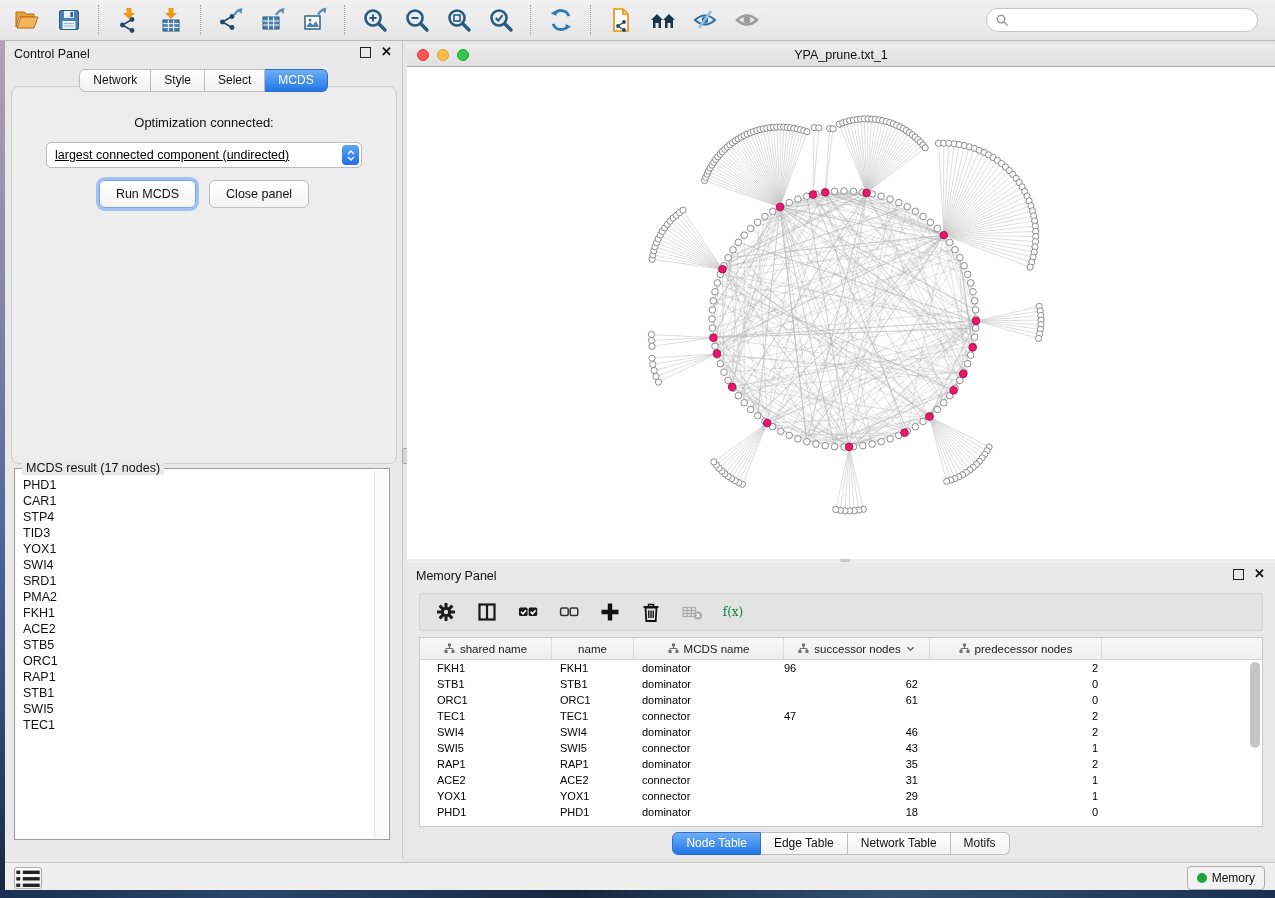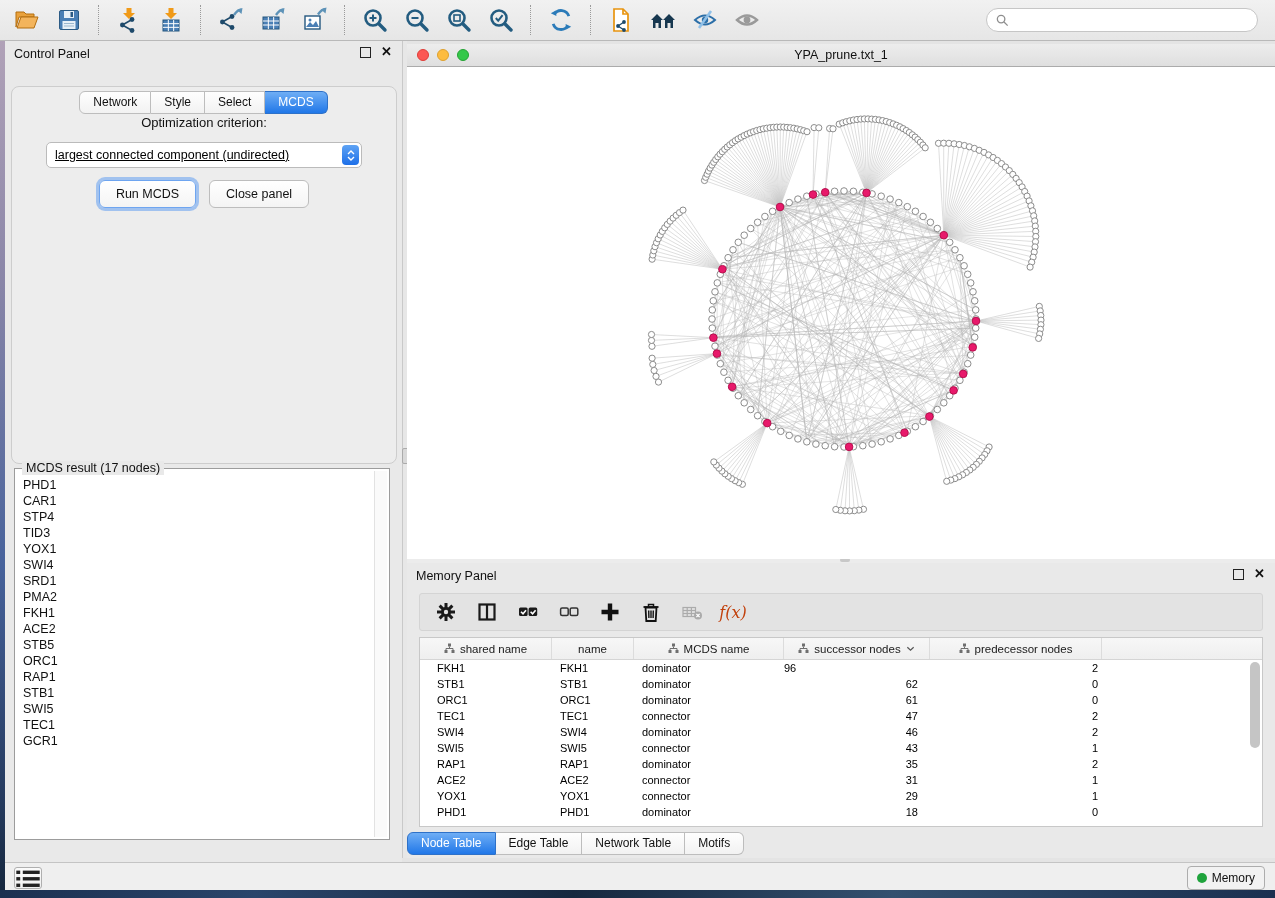--- a/index.html
+++ b/index.html
@@ -23,21 +23,21 @@
     background:linear-gradient(#B1A2B8,#8A86A8 28%,#47629B 62%,#24395C 90%,#16283F);}
   #wall-bottom{left:0;top:890px;width:1275px;height:8px;
     background:linear-gradient(90deg,#1B3050,#2A456B 20%,#16283F 45%,#33506F 70%,#1B3050);}
   
   #control-panel{left:5px;top:41px;width:397px;height:821px;background:#E9E9E9;}
   .panel-title-row{height:26px;display:flex;align-items:center;position:relative;}
   .panel-title{font-size:12.5px;color:#111;padding-left:9px;}
   .panel-win-btns{position:absolute;right:10px;top:5px;display:flex;gap:10px;align-items:center;}
   .float-btn{width:9px;height:9px;border:1.6px solid #222;display:inline-block;}
   .close-btn{font-size:13px;font-weight:bold;color:#111;line-height:12px;}
-  #cp-tabs{left:0;right:0;top:50px;display:flex;justify-content:center;position:absolute;z-index:3;}
+  #cp-tabs{left:0;right:0;top:28px;display:flex;justify-content:center;position:absolute;z-index:3;}
   .seg{height:21px;line-height:21px;padding:0 13px;font-size:12px;background:linear-gradient(#FEFEFE,#F2F2F2);
        border:1px solid #BDBDBD;border-left:none;color:#111;}
   .seg:first-child{border-left:1px solid #BDBDBD;border-radius:6px 0 0 6px;}
   .seg:last-child{border-radius:0 6px 6px 0;}
   .seg.sel{background:linear-gradient(#6FAEF5,#2077E8);color:#fff;border-color:#2E71C8;}
   #cp-inner{left:6px;top:45px;width:384px;height:376px;position:absolute;background:#EDEDED;
     border:1px solid #CDCDCD;border-radius:8px;}
   #opt-label{text-align:center;margin-top:28px;font-size:13px;color:#111;}
   #opt-select{margin:12px auto 0;width:314px;height:24px;background:#fff;border:1px solid #BBB;
     border-radius:5px;display:flex;align-items:center;position:relative;}
@@ -70,30 +70,30 @@
   .tl.yellow{background:#FDBC40;border:1px solid #DEA12F;}
   .tl.green{background:#35C84A;border:1px solid #24A334;}
   #net-title{position:absolute;left:0;right:0;text-align:center;font-size:12.5px;color:#111;}
   #net-canvas{position:relative;width:868px;height:492px;background:#fff;}
   
   #table-panel{left:407px;top:563px;width:868px;height:295px;background:#E9E9E9;}
   #tp-toolbar{position:absolute;left:12px;top:30px;width:844px;height:38px;background:#E3E3E3;
     border:1px solid #D4D4D4;border-radius:3px;display:flex;align-items:center;padding-left:14px;box-sizing:border-box;gap:17px;}
   .tp-icon{width:24px;height:24px;display:flex;align-items:center;justify-content:center;}
   .tp-icon svg{width:22px;height:22px;}
-  .fx{font-family:"DejaVu Serif",serif;font-style:italic;font-size:16px;color:#c2410c;}
+  .fx{font-family:"DejaVu Serif",serif;font-size:12px;color:#15803d;}
   #tbl{position:absolute;left:12px;top:74px;width:844px;height:190px;background:#fff;border:1px solid #C8C8C8;box-sizing:border-box;}
   #tbl-header{display:flex;height:21px;background:linear-gradient(#F7F7F7,#EFEFEF);border-bottom:1px solid #D5D5D5;}
   .th{display:flex;align-items:center;justify-content:center;gap:5px;font-size:11.5px;color:#1A1A1A;
       border-right:1px solid #DCDCDC;box-sizing:border-box;position:relative;}
   .th .colicon{width:11px;height:11px;}
   .tr{display:flex;height:16px;align-items:center;}
   .td{font-size:11px;color:#000;box-sizing:border-box;white-space:nowrap;overflow:hidden;}
   #tbl-scroll{position:absolute;right:2px;top:24px;width:10px;height:86px;background:#C5C5C5;border-radius:5px;}
-  #tp-tabs{position:absolute;left:0;right:0;top:269px;display:flex;}
+  #tp-tabs{position:absolute;left:0;right:0;top:269px;display:flex;justify-content:center;}
   
   #status-bar{left:5px;top:862px;width:1270px;height:28px;background:#EFEFEF;border-top:1px solid #C4C4C4;box-sizing:border-box;}
   #list-btn{position:absolute;left:9px;top:4px;width:26px;height:20px;background:linear-gradient(#FBFBFB,#EFEFEF);
     border:1px solid #AFAFAF;border-radius:3px;display:flex;align-items:center;justify-content:center;}
   #memory-btn{position:absolute;right:10px;top:3px;height:22px;padding:0 9px;background:#F2F2F2;border:1px solid #ADADAD;
     border-radius:4px;display:flex;align-items:center;gap:5px;font-size:12px;color:#111;}
   #memory-dot{width:10px;height:10px;border-radius:50%;background:#1FA33C;}
 </style>
 </head>
 <body>
@@ -276,21 +276,21 @@
       <span class="close-btn">✕</span>
     </span>
   </div>
   <div id="cp-tabs">
       <div class="seg">Network</div>
       <div class="seg">Style</div>
       <div class="seg">Select</div>
       <div class="seg sel">MCDS</div>
     </div>
   <div id="cp-inner">
-    <div id="opt-label">Optimization criterion:</div>
+    <div id="opt-label">Optimization connected:</div>
     <div id="opt-select">
       <span class="val">largest connected component (undirected)</span>
       <span class="stepper">
         <svg viewBox="0 0 8 5">
             <path d="M1 4l3-3 3 3" stroke="#fff" stroke-width="1.4" fill="none"></path>
           </svg>
         <svg viewBox="0 0 8 5">
             <path d="M1 1l3 3 3-3" stroke="#fff" stroke-width="1.4" fill="none"></path>
           </svg>
       </span>
@@ -312,21 +312,20 @@
         <div class="mcds-item">SRD1</div>
         <div class="mcds-item">PMA2</div>
         <div class="mcds-item">FKH1</div>
         <div class="mcds-item">ACE2</div>
         <div class="mcds-item">STB5</div>
         <div class="mcds-item">ORC1</div>
         <div class="mcds-item">RAP1</div>
         <div class="mcds-item">STB1</div>
         <div class="mcds-item">SWI5</div>
         <div class="mcds-item">TEC1</div>
-        <div class="mcds-item">GCR1</div>
       </div>
     <div id="mcds-scroll"></div>
   </div>
 </div>
 
 <div class="abs" id="v-split">
     <div class="handle"></div>
   </div>
 <div class="abs" id="h-split">
     <div class="handle"></div>
@@ -1239,21 +1238,21 @@
           <div class="td" style="width: 132px; text-align: left; padding-left: 17px;">ORC1</div>
           <div class="td" style="width: 82px; text-align: left; padding-left: 8px;">ORC1</div>
           <div class="td" style="width: 150px; text-align: left; padding-left: 8px;">dominator</div>
           <div class="td" style="width: 146px; text-align: right; padding-right: 12px;">61</div>
           <div class="td" style="width: 172px; text-align: right; padding-right: 4px;">0</div>
         </div>
         <div class="tr">
           <div class="td" style="width: 132px; text-align: left; padding-left: 17px;">TEC1</div>
           <div class="td" style="width: 82px; text-align: left; padding-left: 8px;">TEC1</div>
           <div class="td" style="width: 150px; text-align: left; padding-left: 8px;">connector</div>
-          <div class="td" style="width: 146px; text-align: right; padding-right: 12px;">47</div>
+          <div class="td" style="width: 146px; text-align: left; padding-right: 12px;">47</div>
           <div class="td" style="width: 172px; text-align: right; padding-right: 4px;">2</div>
         </div>
         <div class="tr">
           <div class="td" style="width: 132px; text-align: left; padding-left: 17px;">SWI4</div>
           <div class="td" style="width: 82px; text-align: left; padding-left: 8px;">SWI4</div>
           <div class="td" style="width: 150px; text-align: left; padding-left: 8px;">dominator</div>
           <div class="td" style="width: 146px; text-align: right; padding-right: 12px;">46</div>
           <div class="td" style="width: 172px; text-align: right; padding-right: 4px;">2</div>
         </div>
         <div class="tr">

